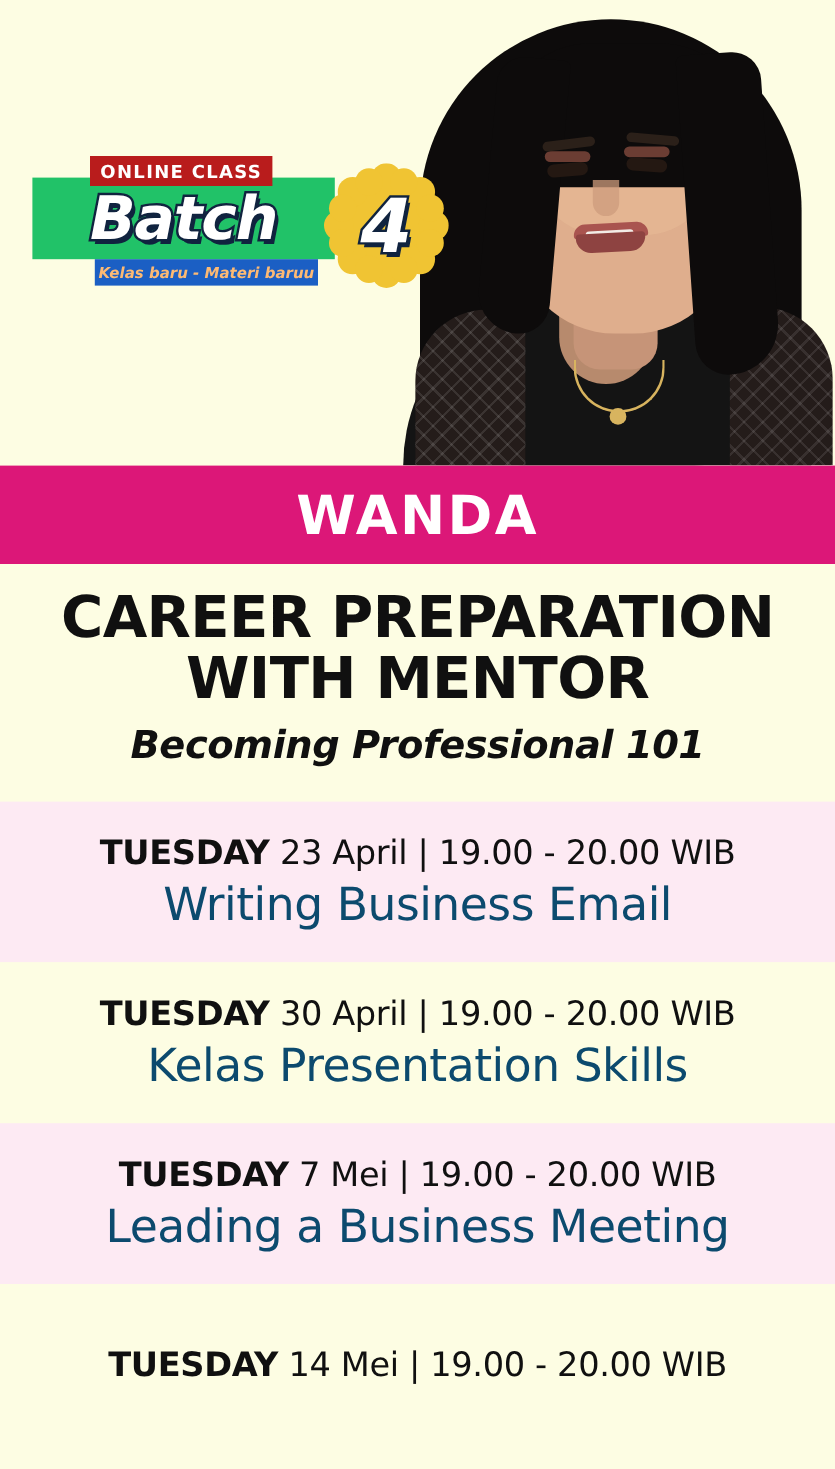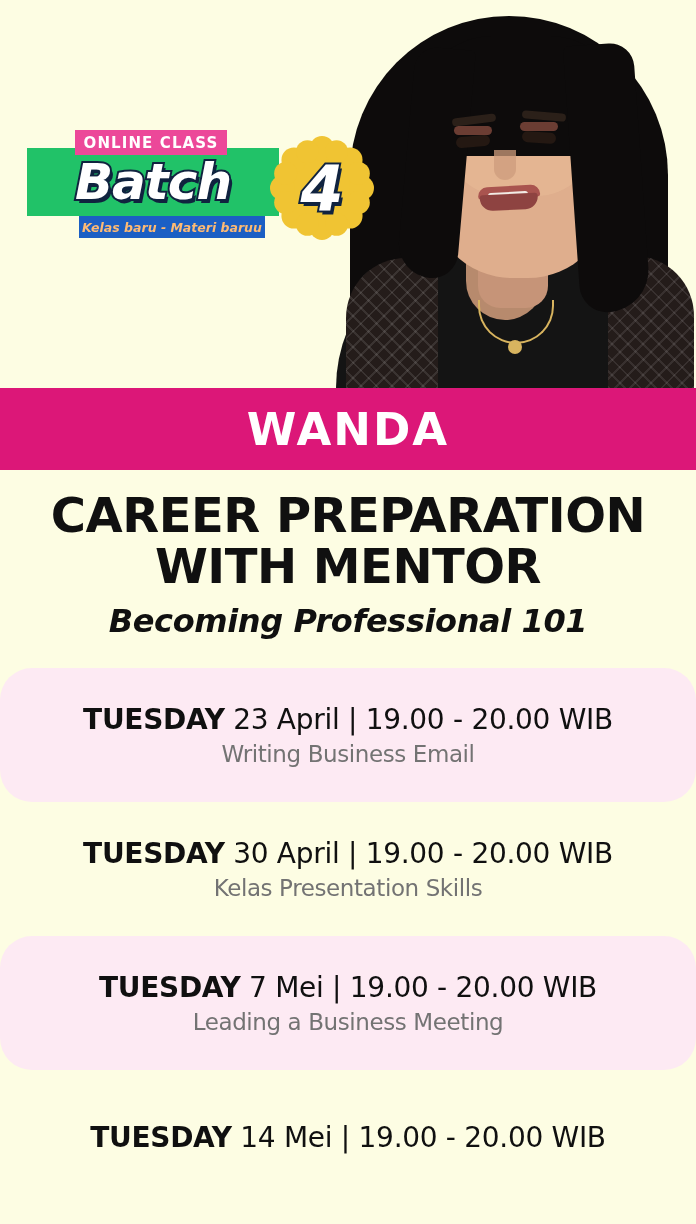--- a/index.html
+++ b/index.html
@@ -65,21 +65,21 @@
   .ph-teeth { position:absolute; left:178px; top:192px; width:40px; height:6px; background:#f2ece6; border-radius:4px; transform:rotate(-3deg); }
   .ph-chain { position:absolute; left:168px; top:300px; width:76px; height:44px;
     border:2px solid #d8b45f; border-top:none; border-radius:0 0 40px 40px; }
   .ph-pend { position:absolute; left:198px; top:340px; width:14px; height:14px;
     background:#d8b45f; border-radius:50%; }
 
   
   .logo { position:absolute; left:27px; top:130px; width:320px; height:115px; }
   .lg-online {
     position:absolute; left:48px; top:0; width:152px; height:25px;
-    background:#ec4899; color:#ffffff;
+    background:#b91c1c; color:#ffffff;
     font-size:15px; font-weight:bold; letter-spacing:1.1px;
     display:flex; align-items:center; justify-content:center;
     font-family:"DejaVu Sans", sans-serif;
   }
   .lg-green {
     position:absolute; left:0; top:18px; width:252px; height:68px;
     background:#21c268;
   }
   .lg-batch {
     position:absolute; left:0; top:18px; width:252px; height:68px;
@@ -135,31 +135,31 @@
     letter-spacing:-0.4px;
   }
 
   
   .sched { position:absolute; left:0; top:668px; width:696px; height:556px; }
   .row {
     width:696px; height:134px;
     display:flex; flex-direction:column; align-items:center; justify-content:center;
     text-align:center; padding:0 12px;
   }
-  .row.pink { background:#fdeaf3;border-radius:32px; }
+  .row.pink { background:#fdeaf3; }
   .row.cream { background:#fdfde3; }
   .row .line1 {
     font-family:"DejaVu Sans", sans-serif;
     font-size:28px; color:#101010; letter-spacing:-0.3px; white-space:nowrap;
   }
   .row .line1 b { font-weight:bold; }
   .row .line2 {
     margin-top:5px;
     font-family:"DejaVu Sans", sans-serif;
-    font-size:23px; color:#737373; letter-spacing:-0.4px; white-space:nowrap;
+    font-size:38px; color:#0c4a6e; letter-spacing:-0.4px; white-space:nowrap;
   }
 </style>
 </head>
 <body>
 
 <div class="poster">
 
   <div class="hero">
 
     <div class="photo">

